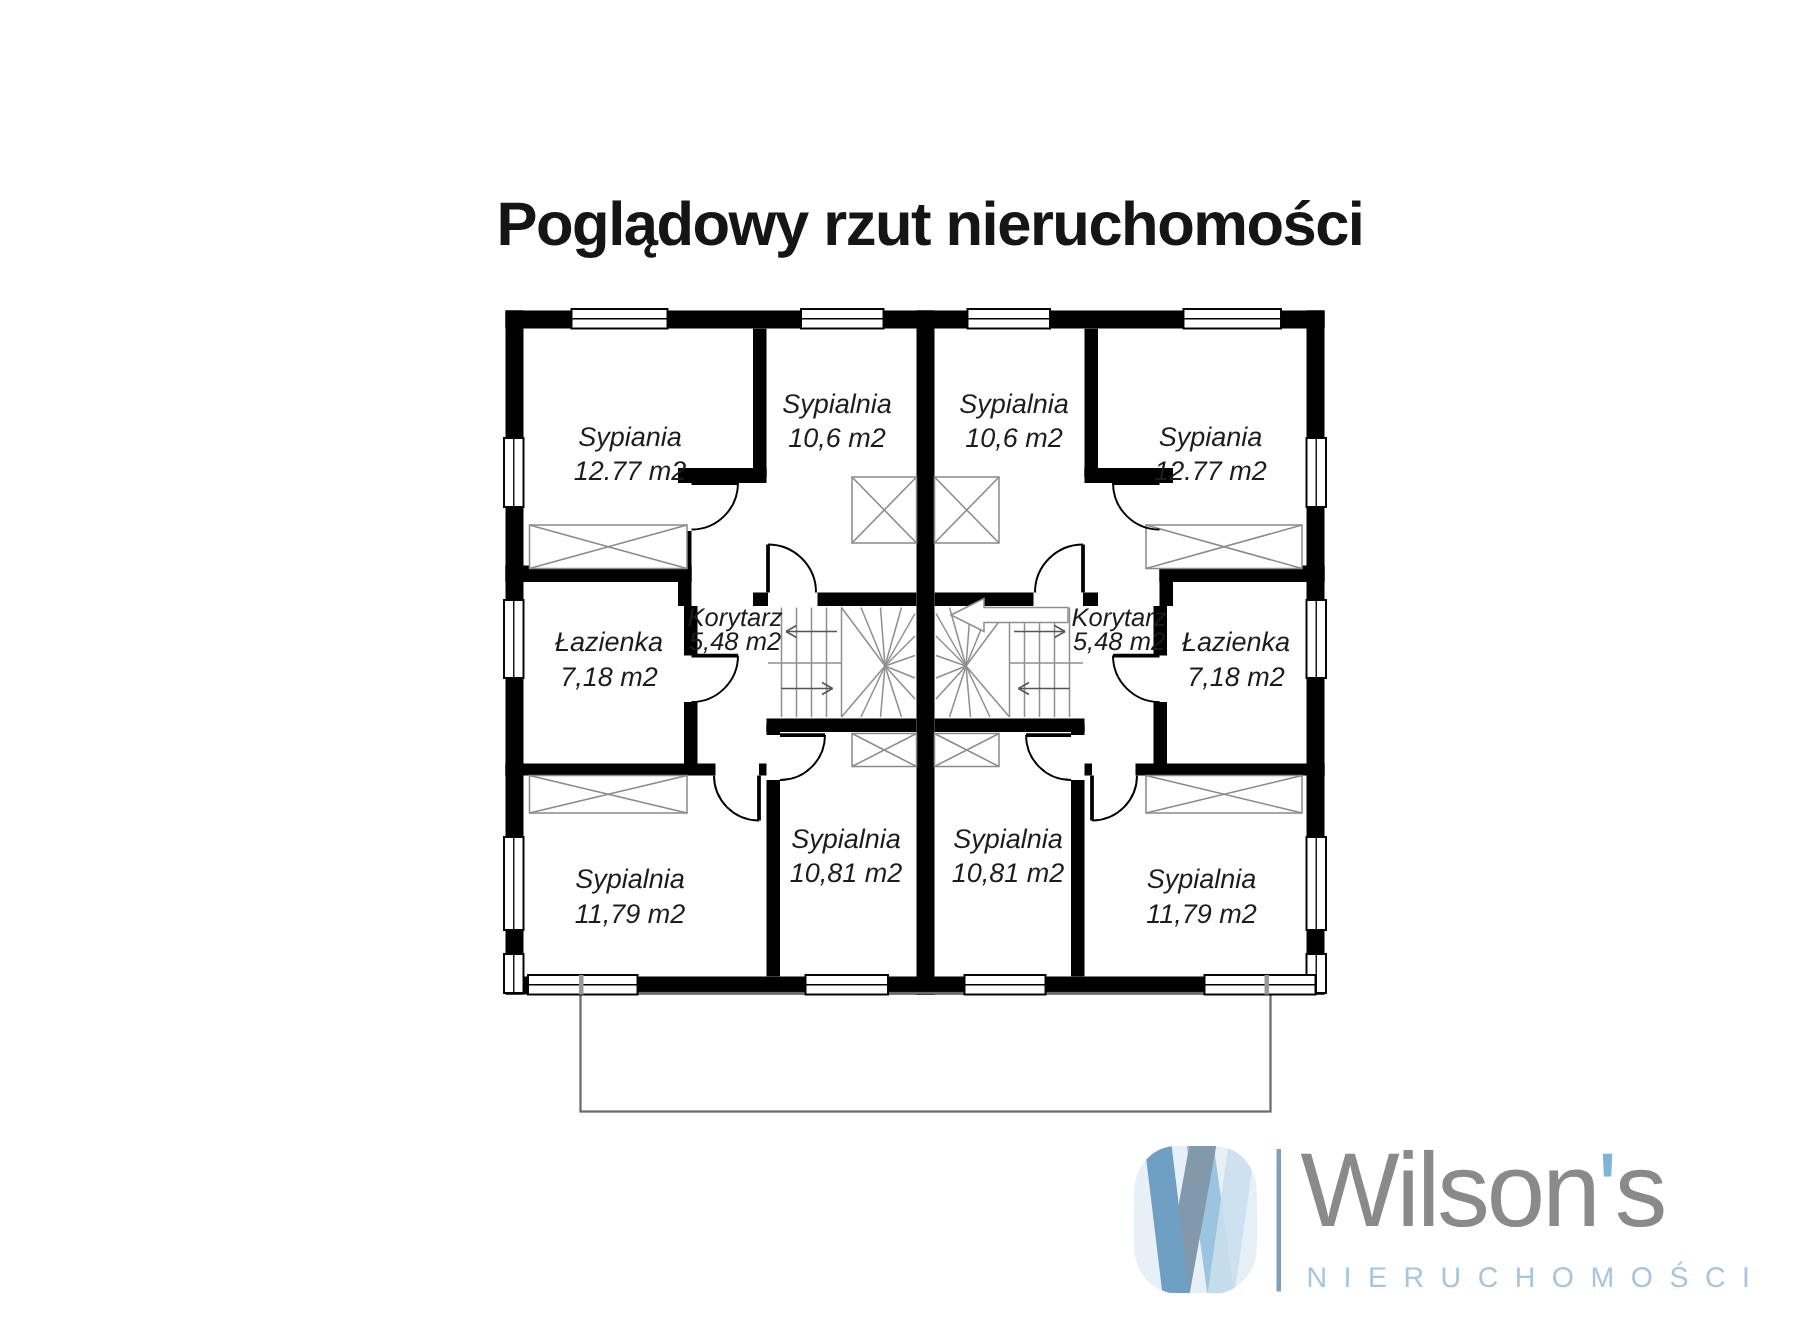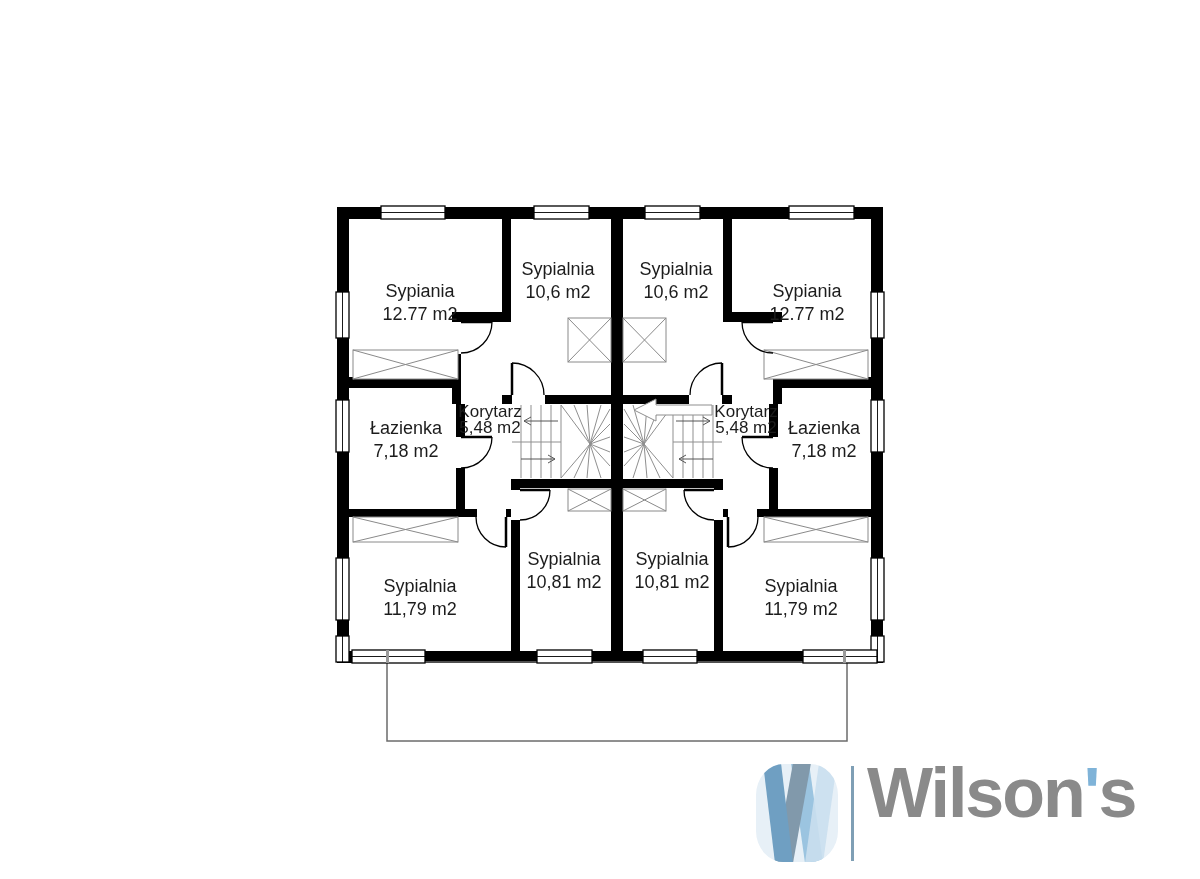--- a/index.html
+++ b/index.html
@@ -1,37 +1,38 @@
 <!DOCTYPE html>
 <html><head>
 <meta charset="utf-8">
 <style>
   html,body{margin:0;padding:0;background:#fff;}
   .canvas{position:relative;width:1200px;height:879px;background:#ffffff;overflow:hidden;
           font-family:"Liberation Sans",sans-serif;color:#1c1c1c;}
   #plan-svg{position:absolute;left:0;top:0;}
   .page-title{position:absolute;left:280px;top:126px;width:680px;text-align:center;
               font-size:41px;font-weight:700;letter-spacing:-1px;color:#151515;}
-  .room-label{position:absolute;text-align:center;font-size:18px;line-height:23px;color:#1c1c1c;}
+  .room-label{position:absolute;text-align:center;font-size:18px;line-height:23px;color:#1c1c1c;font-style:italic;}
   .room-label.small{font-size:17px;line-height:16px;}
   .room-label span{display:block;}
   
   .logo{position:absolute;left:755px;top:760px;width:440px;height:115px;}
   .logo-divider{position:absolute;left:96px;top:6px;width:3px;height:95px;background:#7f9fb5;}
   .wordmark{position:absolute;left:112px;top:-2px;white-space:nowrap;
-            font-size:70px;font-weight:700;letter-spacing:-2px;color:#8a8a8a;line-height:70px;}
+            font-size:70px;font-weight:400;letter-spacing:-2px;color:#8a8a8a;line-height:70px;}
   .wordmark .apos{color:#7fb3d8;}
   .tagline{position:absolute;left:116px;top:82px;font-size:19px;font-weight:400;
            letter-spacing:11px;color:#a6c6df;white-space:nowrap;}
 </style>
 </head>
 <body>
 
 <div class="canvas">
 
+  <div class="page-title">Poglądowy rzut nieruchomości</div>
 
   <svg id="plan-svg" width="1200" height="879" viewBox="0 0 1200 879">
 
     <g fill="#000000">
       <rect x="337" y="207" width="546" height="12"></rect>
       <rect x="337" y="651" width="546" height="12"></rect>
       <rect x="337" y="207" width="12" height="456"></rect>
       <rect x="871" y="207" width="12" height="456"></rect>
       <rect x="611" y="207" width="12" height="456"></rect>
 
@@ -352,15 +353,16 @@
       <g clip-path="url(#wclip)">
         <rect width="84" height="100" fill="#e7f0f7"></rect>
         <polygon points="36,0 54,0 68,100 50,100" fill="#9bc4e0"></polygon>
         <polygon points="38,0 56,0 38,100 20,100" fill="#8199ab"></polygon>
         <polygon points="8,0 26,0 38,100 20,100" fill="#6f9fc2"></polygon>
         <polygon points="64,0 82,0 68,100 50,100" fill="#cadfee" opacity="0.9"></polygon>
       </g>
     </svg>
     <div class="logo-divider"></div>
     <div class="wordmark"><span>Wilson</span><span class="apos">'</span><span>s</span></div>
+    <div class="tagline">NIERUCHOMOŚCI</div>
   </div>
 
 </div>
 
 </body></html>

